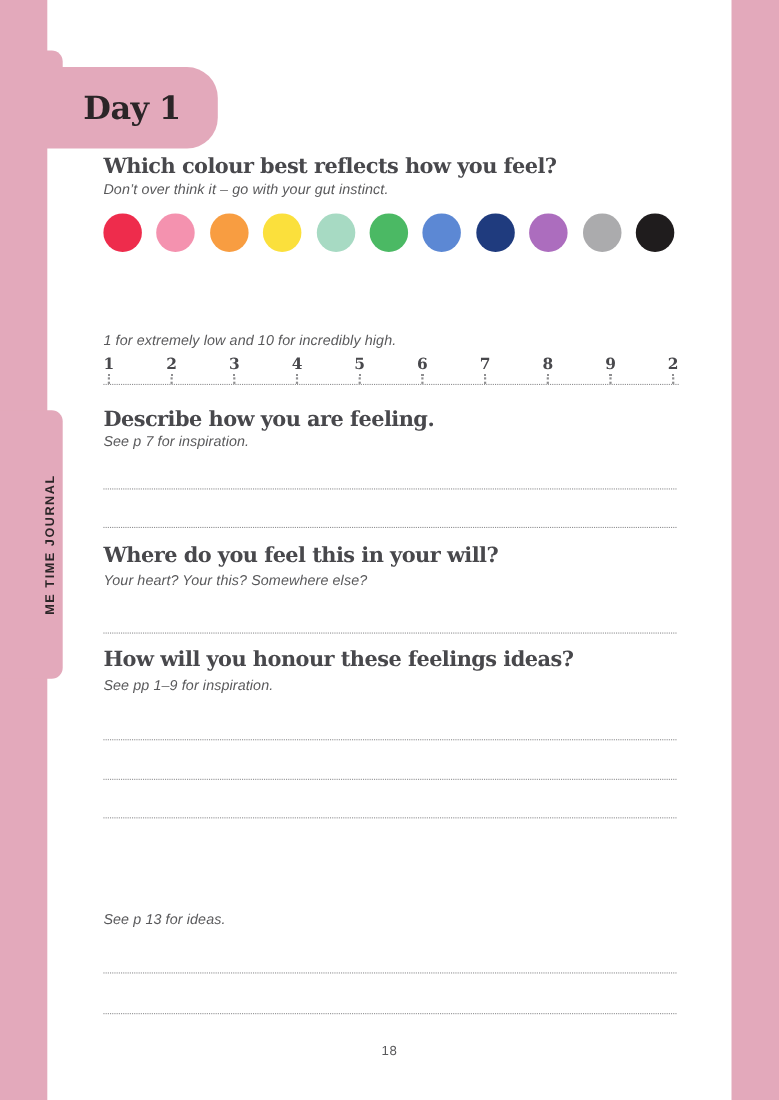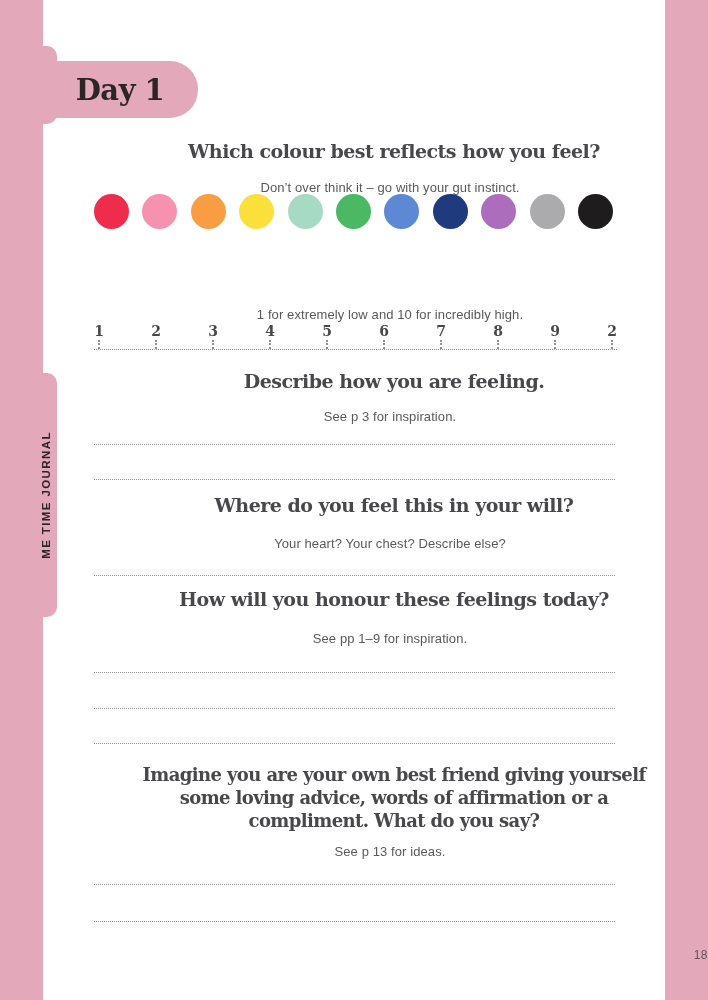--- a/index.html
+++ b/index.html
@@ -8,68 +8,68 @@
     font-family:"Liberation Sans",sans-serif;overflow:hidden;
   }
   .band{position:absolute;top:0;bottom:0;width:43px;background:var(--band_pink,#E3A9BB);}
   .band-left{left:0;}
   .band-right{right:0;}
   .tab-back{
     position:absolute;left:0;top:46px;width:57px;height:78px;
     background:var(--band_pink,#E3A9BB);border-radius:0 10px 10px 0;
   }
   .day-tab{
-    position:absolute;left:0;top:61px;width:198px;height:57px;
+    position:absolute;left:0;top:61px;width:198px;height:74px;
     background:var(--band_pink,#E3A9BB);border-radius:0 28px 28px 0;
     display:flex;align-items:center;justify-content:center;
     padding-left:42px;box-sizing:border-box;
   }
   .day-tab-label{
     font-family:"DejaVu Serif",serif;font-weight:bold;font-size:29px;
     color:var(--ink_dark,#2B2527);letter-spacing:-0.5px;
   }
   .spine-back{
     position:absolute;left:0;top:373px;width:57px;height:244px;
     background:var(--band_pink,#E3A9BB);border-radius:0 10px 10px 0;
   }
   .spine-text{
     position:absolute;top:50%;left:46px;
     transform:translate(-50%,-50%) rotate(-90deg);
     white-space:nowrap;font-size:11.5px;font-weight:bold;
     letter-spacing:1.4px;color:var(--ink_dark,#2B2527);
   }
-  .content{position:absolute;left:94px;top:0;width:519px;height:100%;text-align:center;}
+  .content{position:absolute;left:94px;top:0;width:519px;height:100%;}
   .q{
     position:absolute;margin:0;left:0;width:600px;
     font-family:"DejaVu Serif",serif;font-weight:bold;font-size:19px;
     line-height:23px;color:var(--heading,#48484C);
     white-space:pre-line;letter-spacing:-0.5px;
   }
   .q-small{font-size:18px;letter-spacing:-0.6px;}
   .sub{
-    position:absolute;margin:16px;left:0;width:560px;
-    font-size:13px;color:var(--subtitle,#59595B);letter-spacing:0.1px;
+    position:absolute;margin:0;left:0;width:560px;
+    font-size:13px;color:var(--subtitle,#59595B);letter-spacing:0.1px;font-style:italic;
   }
   .swatches{
     position:absolute;left:0;width:519px;height:36px;
     display:flex;justify-content:space-between;align-items:center;
   }
   .swatch{width:35px;height:35px;border-radius:50%;display:inline-block;}
   .scale{position:absolute;left:0;width:523px;}
   .scale-row{display:flex;justify-content:space-between;}
   .scale-item{display:flex;flex-direction:column;align-items:center;min-width:10px;}
   .scale-num{
     font-family:"DejaVu Serif",serif;font-weight:bold;font-size:14px;
     line-height:15px;color:var(--heading,#48484C);
   }
   .tick{width:0;height:9px;border-left:2px dotted var(--rule_gray,#8E8E90);margin-top:1px;}
   .scale-line{border-top:1.5px dotted var(--rule_gray,#8E8E90);margin-top:0;}
   .wline{position:absolute;left:0;width:521px;border-top:1.5px dotted var(--rule_gray,#8E8E90);}
   .pagenum{
-    position:absolute;left:0;right:0;top:948px;text-align:right;
+    position:absolute;left:0;right:0;top:948px;text-align:center;
     font-size:12px;color:var(--subtitle,#59595B);letter-spacing:0.5px;
   }
 </style>
 </head>
 <body>
 
 <div class="page">
 
   <div class="band band-left"></div>
   <div class="band band-right"></div>
@@ -94,21 +94,21 @@
         <span class="swatch" style="background: rgb(251, 224, 60);"></span>
         <span class="swatch" style="background: rgb(167, 218, 195);"></span>
         <span class="swatch" style="background: rgb(75, 185, 100);"></span>
         <span class="swatch" style="background: rgb(92, 136, 212);"></span>
         <span class="swatch" style="background: rgb(31, 59, 126);"></span>
         <span class="swatch" style="background: rgb(172, 109, 190);"></span>
         <span class="swatch" style="background: rgb(171, 171, 173);"></span>
         <span class="swatch" style="background: rgb(31, 28, 29);"></span>
       </div>
 
-    <p class="sub" style="top:291px">1 for extremely low and 10 for incredibly high.</p>
+    <p class="sub" style="top:302px">1 for extremely low and 10 for incredibly high.</p>
     <div class="scale" style="top:324px">
       <div class="scale-row">
           <div class="scale-item">
             <span class="scale-num">1</span>
             <div class="tick"></div>
           </div>
           <div class="scale-item">
             <span class="scale-num">2</span>
             <div class="tick"></div>
           </div>
@@ -142,37 +142,34 @@
           </div>
           <div class="scale-item">
             <span class="scale-num">2</span>
             <div class="tick"></div>
           </div>
         </div>
       <div class="scale-line"></div>
     </div>
 
     <h2 class="q" style="top:370px">Describe how you are feeling.</h2>
-    <p class="sub" style="top:393px">See p 3 for inspiration.</p>
+    <p class="sub" style="top:393px">See p 7 for inspiration.</p>
     <div class="wline" style="top:444px"></div>
     <div class="wline" style="top:479px"></div>
 
     <h2 class="q" style="top:494px">Where do you feel this in your will?</h2>
-    <p class="sub" style="top:520px">Your heart? Your chest? Describe else?</p>
+    <p class="sub" style="top:520px">Your heart? Your this? Somewhere else?</p>
     <div class="wline" style="top:575px"></div>
 
-    <h2 class="q" style="top:588px">How will you honour these feelings today?</h2>
+    <h2 class="q" style="top:588px">How will you honour these feelings ideas?</h2>
     <p class="sub" style="top:615px">See pp 1–9 for inspiration.</p>
     <div class="wline" style="top:672px"></div>
     <div class="wline" style="top:708px"></div>
     <div class="wline" style="top:743px"></div>
 
-    <h2 class="q q-small" style="top:763px">Imagine you are your own best friend giving yourself
-some loving advice, words of affirmation or a
-compliment. What do you say?</h2>
     <p class="sub" style="top:828px">See p 13 for ideas.</p>
     <div class="wline" style="top:884px"></div>
     <div class="wline" style="top:921px"></div>
 
   </div>
 
   <div class="pagenum">18</div>
 
 </div>
 

